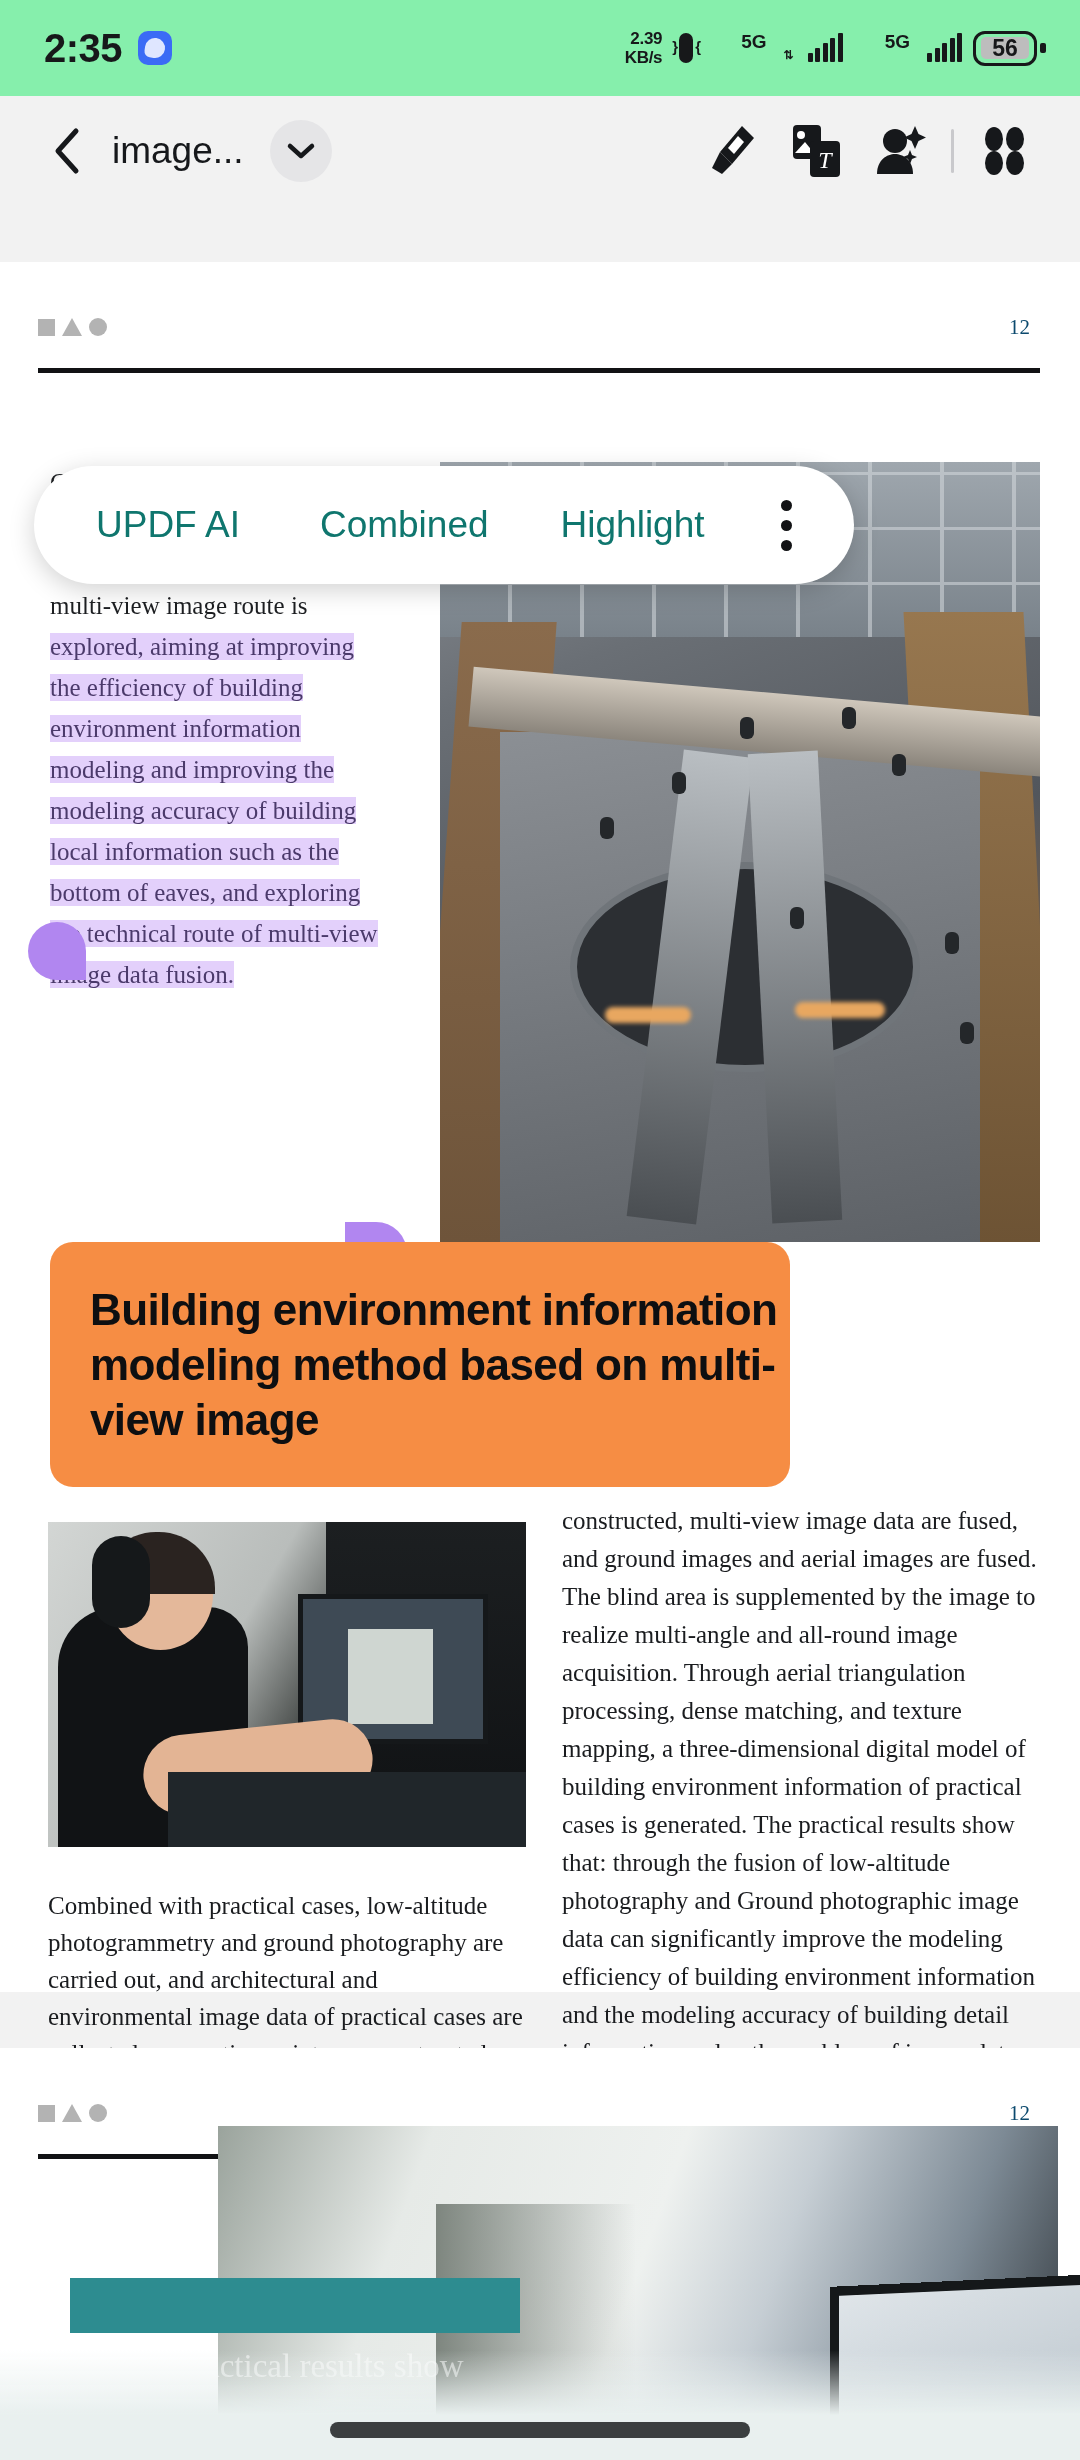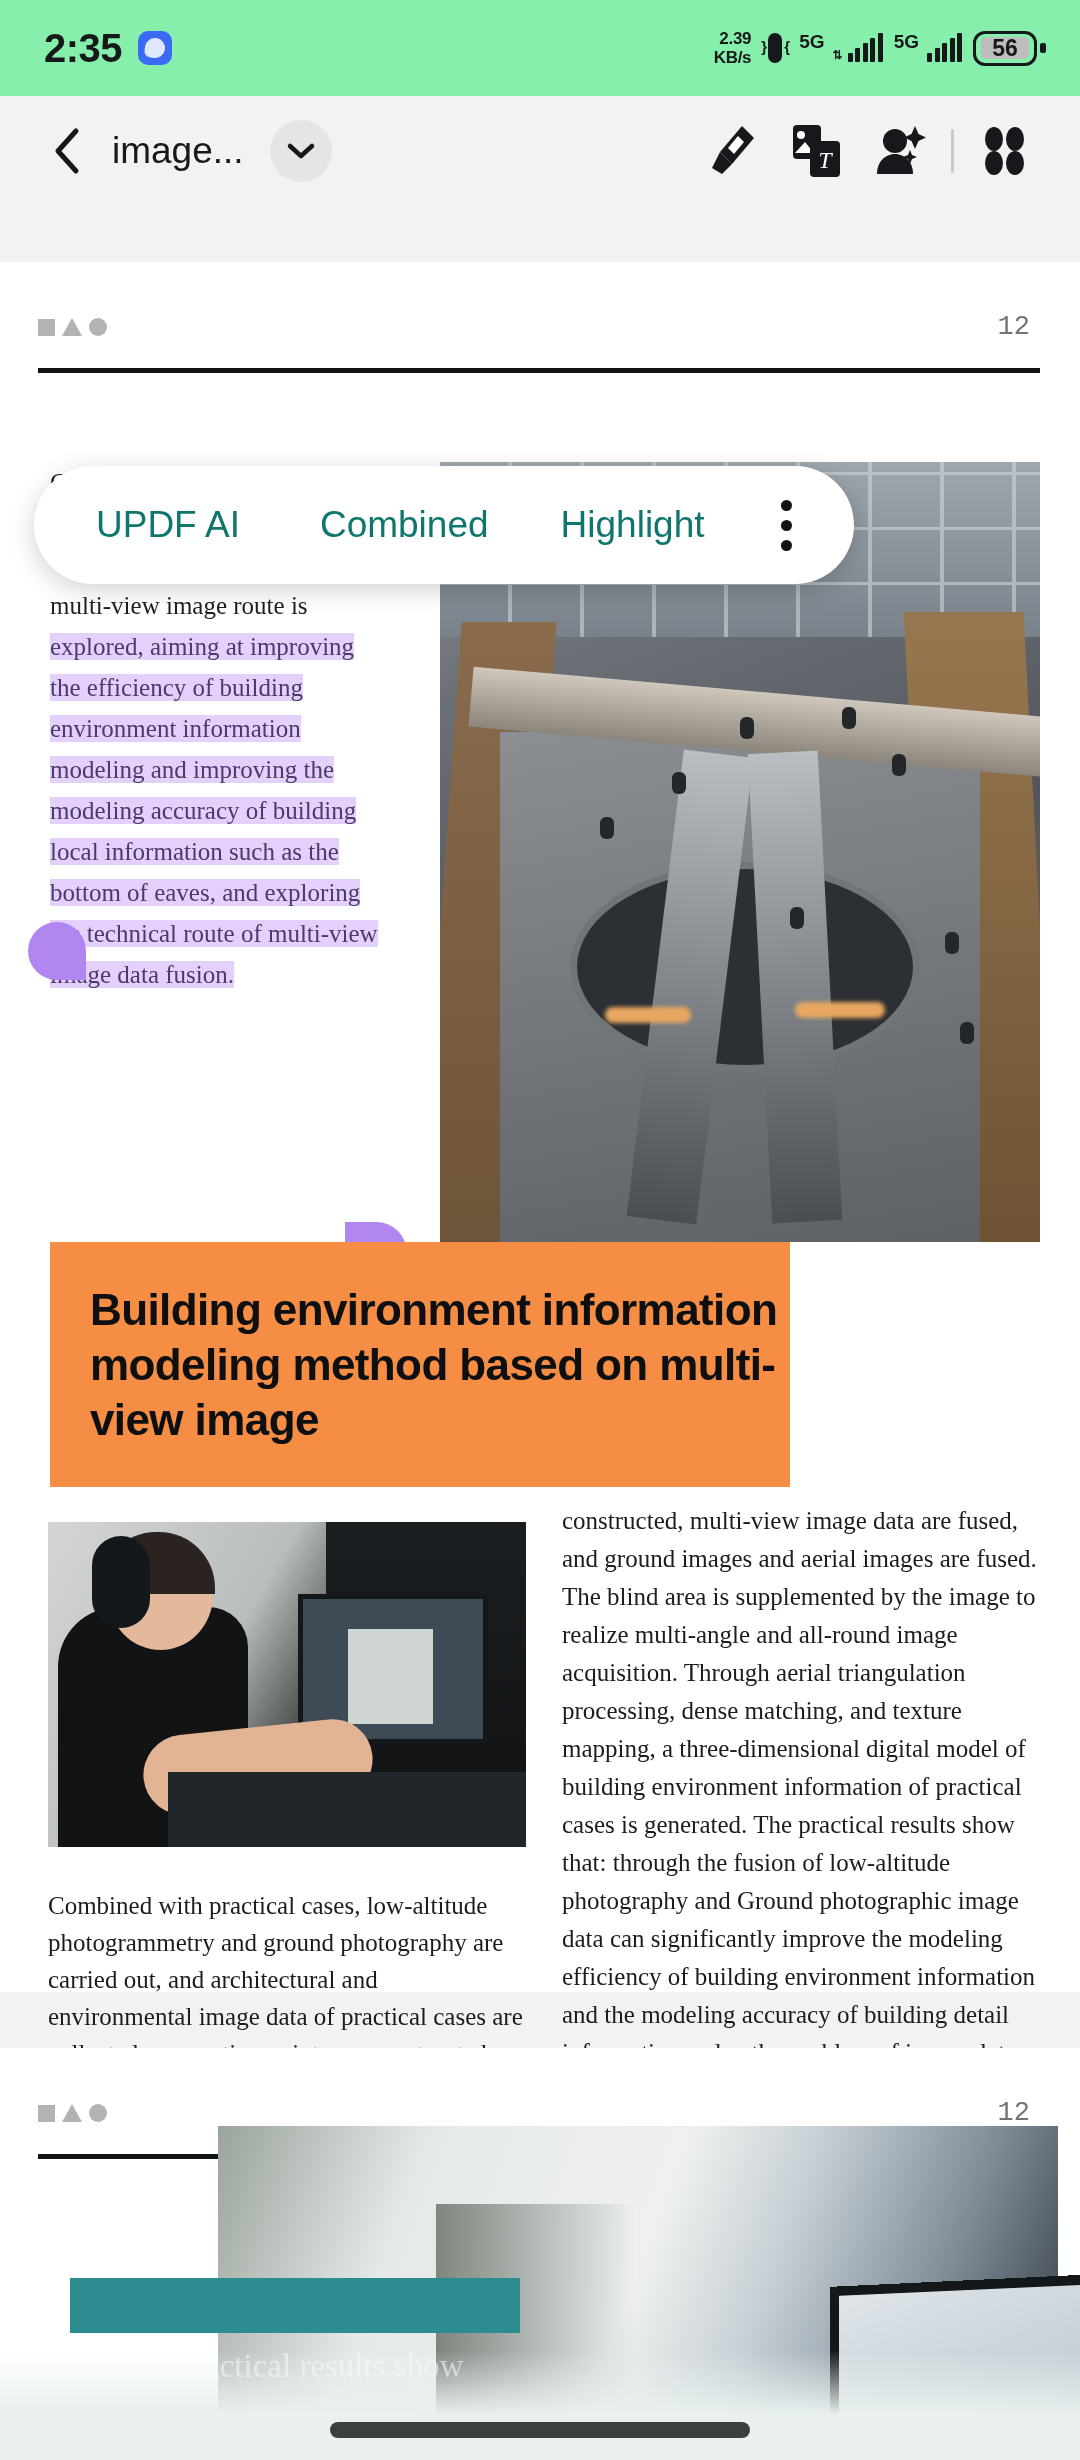--- a/index.html
+++ b/index.html
@@ -30,21 +30,21 @@
   }
   .sb-right{display:flex;align-items:center;gap:11px;}
   .sb-net{
     font-size:17px;line-height:19px;font-weight:700;color:#17181a;
     text-align:right;letter-spacing:-0.3px;
   }
   .sb-vib{position:relative;width:26px;height:38px;display:flex;align-items:center;justify-content:center;}
   .sb-vib .pill{width:14px;height:30px;border-radius:8px;background:#17181a;}
   .sb-vib .wv{position:absolute;top:9px;width:5px;height:20px;color:#17181a;font-size:15px;font-weight:700;}
   .sb-vib .wv.l{left:-1px;} .sb-vib .wv.r{right:-1px;}
-  .sig{display:flex;align-items:flex-end;gap:8px;}
+  .sig{display:flex;align-items:flex-end;gap:17px;margin-left:31px;}
   .sig .g{font-size:19px;font-weight:700;color:#17181a;line-height:16px;align-self:flex-start;}
   .bars{display:flex;align-items:flex-end;gap:2.5px;height:28px;}
   .bars i{width:5px;background:#17181a;border-radius:1px;display:block;}
   .bars i:nth-child(1){height:9px;}
   .bars i:nth-child(2){height:14px;}
   .bars i:nth-child(3){height:19px;}
   .bars i:nth-child(4){height:24px;}
   .bars i:nth-child(5){height:29px;}
   .updown{font-size:12px;color:#17181a;font-weight:700;align-self:flex-end;margin-right:-3px;}
   .batt{display:flex;align-items:center;gap:3px;}
@@ -84,21 +84,21 @@
 
   
   .pg-head{
     height:96px;display:flex;align-items:center;justify-content:space-between;
     padding:34px 50px 0 38px;
   }
   .pg-shapes{display:flex;align-items:center;gap:7px;}
   .pg-shapes .sq{width:17px;height:17px;background:#b3b3b3;}
   .pg-shapes .tr{width:0;height:0;border-left:10px solid transparent;border-right:10px solid transparent;border-bottom:18px solid #b3b3b3;}
   .pg-shapes .ci{width:18px;height:18px;border-radius:50%;background:#b3b3b3;}
-  .pg-num{font-family:Liberation Mono, monospace;font-size:27px;color:#737373;}
+  .pg-num{font-family:Liberation Serif, serif;font-size:21px;color:#0c4a6e;}
   .pg-rule{height:5px;background:#111214;margin:10px 40px 0 38px;}
 
   
   .p1{position:relative;padding-bottom:64px;}
   .hero{
     position:absolute;left:440px;top:200px;width:600px;height:780px;
     background:linear-gradient(160deg,#8d9197 0%,#6a6f75 25%,#52565c 55%,#7a6049 78%,#8d6e4f 100%);
     overflow:hidden;
   }
   .hero .glass{
@@ -139,20 +139,21 @@
   .hl-run{
     background:#e3d0fb;color:#4b3a6b;box-decoration-break:clone;-webkit-box-decoration-break:clone;
   }
   .blob{position:absolute;border-radius:50%;background:#b186f0;}
   .blob.a{left:28px;top:660px;width:58px;height:58px;border-bottom-right-radius:0;}
   .blob.b{left:345px;top:960px;width:62px;height:62px;border-top-left-radius:0;}
 
   .orange{
     position:absolute;left:50px;top:980px;width:740px;height:245px;background:#f68d44;
     padding:40px 0 0 40px;
+    border-radius:23px;
   }
   .orange h1{
     font-size:44px;line-height:55px;font-weight:700;color:#0e0f11;letter-spacing:-0.6px;
     max-width:690px;
   }
 
   .photo{
     position:absolute;left:48px;top:1260px;width:478px;height:325px;
     background:linear-gradient(120deg,#d3d6d4 0%,#b9bdbb 38%,#2e3230 60%,#1b1d1f 100%);
     overflow:hidden;

